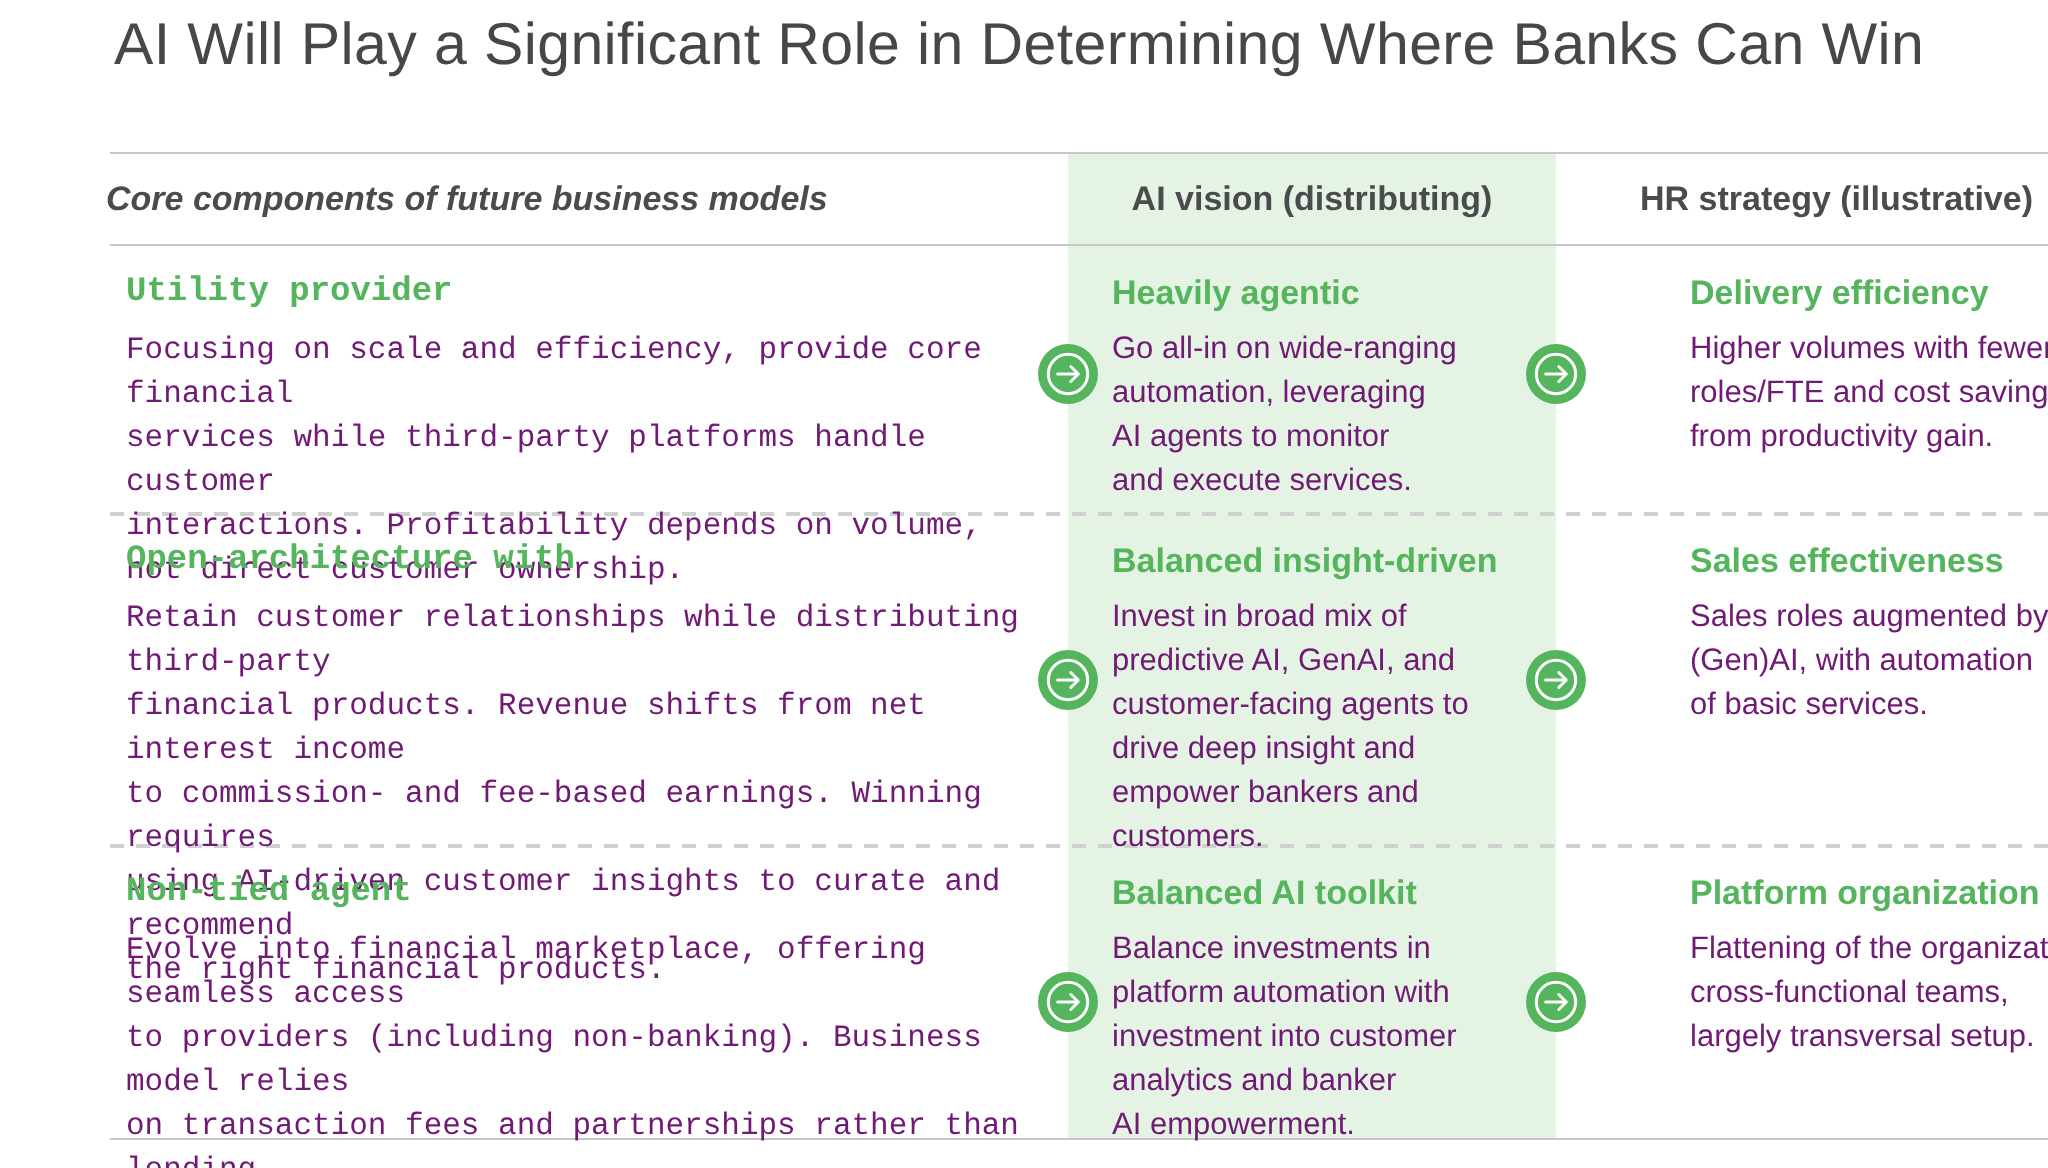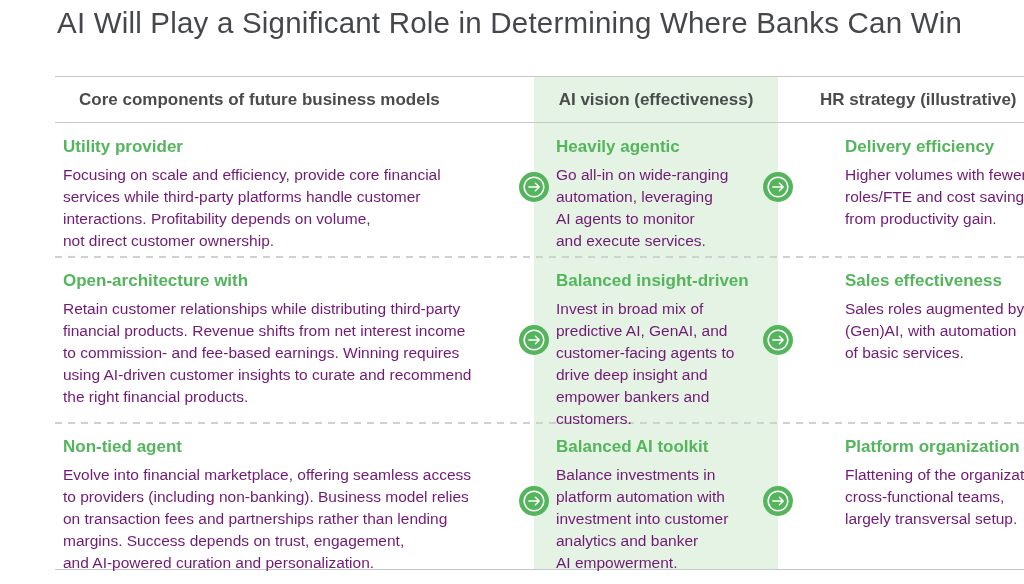--- a/index.html
+++ b/index.html
@@ -24,31 +24,31 @@
     background:repeating-linear-gradient(90deg,#cfd0d0 0 7px,transparent 7px 13px);
   }
   .band{
     position:absolute;left:489px;top:77px;width:244px;height:493px;
     background:#e4f3e3;
   }
   .col-header{
     position:absolute;top:77px;height:45px;display:flex;align-items:center;
     font-size:17px;font-weight:bold;color:#4a4b4d;
   }
-  .col-header.left{left:34px;width:460px;}
+  .col-header.left{left:8px;width:460px;font-style:italic;}
   .col-header.mid{left:489px;width:244px;justify-content:center;}
   .col-header.right{left:775px;width:240px;}
   .cell{position:absolute;}
   .cell h3{
     margin:0 0 7px 0;font-size:17px;font-weight:bold;color:#54b55d;line-height:1.2;
   }
   .cell p{
     margin:0;font-size:15.5px;line-height:22px;color:#701a75;white-space:pre-line;
   }
-  .col-a{left:18px;width:462px;}
+  .col-a{left:18px;width:462px;font-family:Liberation Mono, monospace;}
   .col-b{left:511px;width:205px;}
   .col-c{left:800px;width:242px;}
   .row1{top:137px;}
   .row2{top:271px;}
   .row3{top:437px;}
   .arrow{
     position:absolute;width:30px;height:30px;
   }
 </style>
 </head>
@@ -60,21 +60,21 @@
 
   <div class="band"></div>
 
   <div class="hline" style="top:76px"></div>
   <div class="hline" style="top:122px"></div>
   <div class="dline" style="top:256px"></div>
   <div class="dline" style="top:422px"></div>
   <div class="hline" style="top:569px"></div>
 
   <div class="col-header left">Core components of future business models</div>
-  <div class="col-header mid">AI vision (effectiveness)</div>
+  <div class="col-header mid">AI vision (distributing)</div>
   <div class="col-header right">HR strategy (illustrative)</div>
 
   <div class="cell col-a row1">
     <h3>Utility provider</h3>
     <p>Focusing on scale and efficiency, provide core financial
 services while third-party platforms handle customer
 interactions. Profitability depends on volume,
 not direct customer ownership.</p>
   </div>
   <div class="cell col-b row1">

